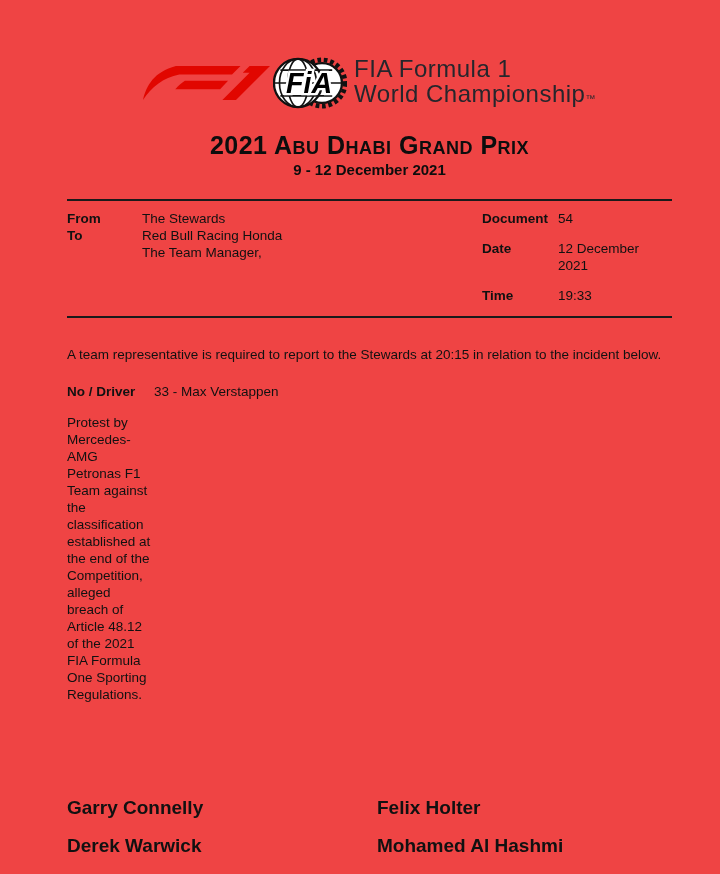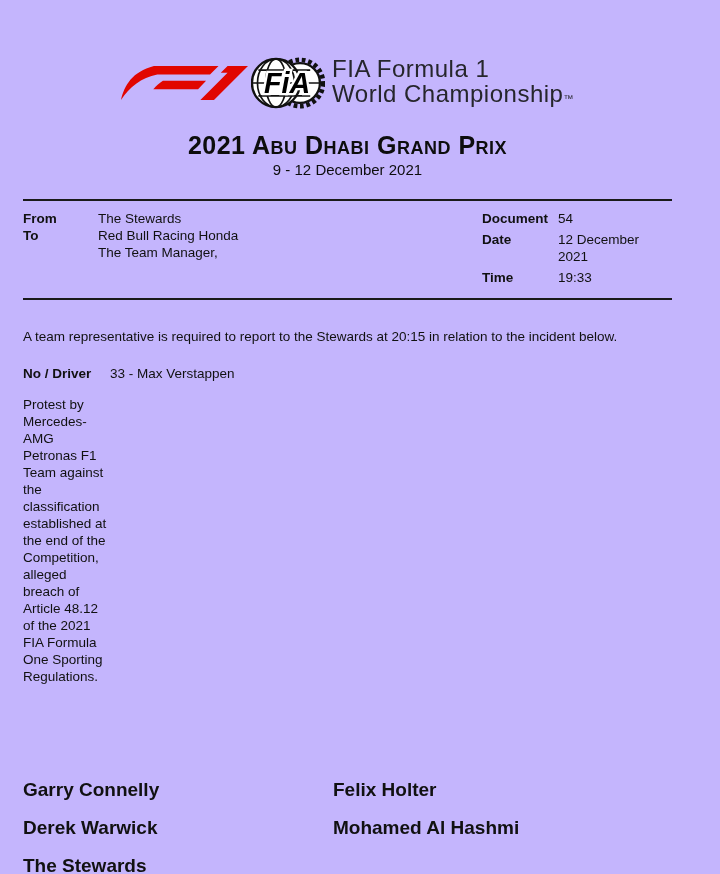--- a/index.html
+++ b/index.html
@@ -7,22 +7,22 @@
   body {
     width: 720px;
     height: 874px;
     font-family: "Liberation Sans", "DejaVu Sans", sans-serif;
     color: #111111;
     overflow: hidden;
   }
   .page {
     width: 720px;
     height: 874px;
-    padding: 0 48px 0 23px;
-    background: #c4b5fd;
+    padding: 0 48px 0 67px;
+    background: #ef4444;
   }
 
   
   .logo-row {
     display: flex;
     justify-content: center;
     align-items: center;
     padding-top: 54px;
     gap: 7px;
   }
@@ -43,21 +43,21 @@
     text-align: center;
     font-weight: bold;
     font-size: 25px;
     line-height: 28px;
     font-variant: small-caps;
     letter-spacing: 0.5px;
     color: #0d0d0d;
   }
   .event-dates {
     text-align: center;
-    font-weight: normal;
+    font-weight: bold;
     font-size: 15px;
     line-height: 18px;
     margin-top: 2px;
     color: #0d0d0d;
   }
 
   
   .meta {
     margin-top: 20px;
     border-top: 2px solid #1a1a1a;
@@ -72,23 +72,22 @@
     flex: none;
     display: grid;
     grid-template-columns: 75px 1fr;
     row-gap: 0;
     align-content: start;
   }
   .meta-right {
     flex: 1;
     display: grid;
     grid-template-columns: 76px 1fr;
-    row-gap: 4px;
+    row-gap: 13px;
     align-content: start;
-    margin-left: 44px;
   }
   .meta .label { font-weight: bold; }
 
   
   .summons {
     margin-top: 28px;
     font-size: 13.5px;
     line-height: 17px;
     white-space: nowrap;
   }

